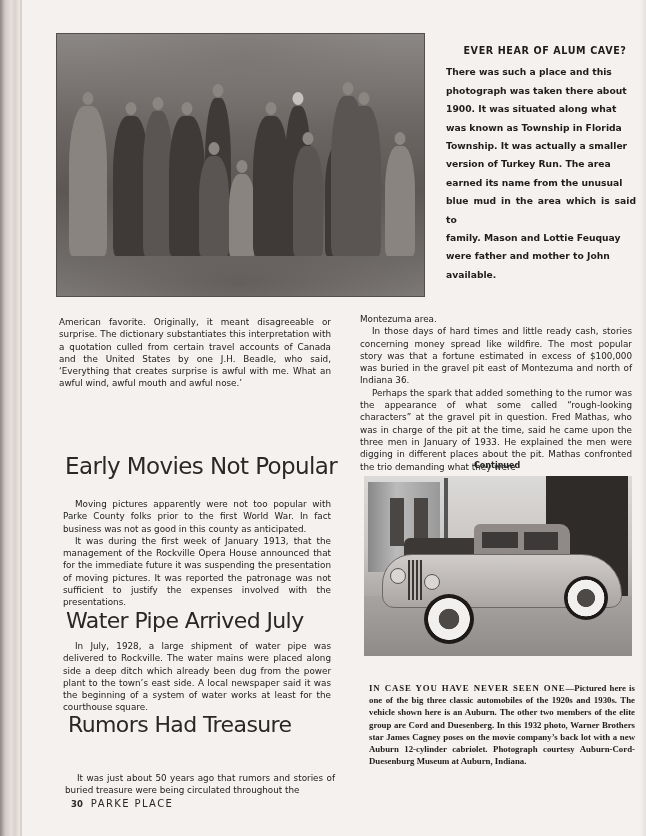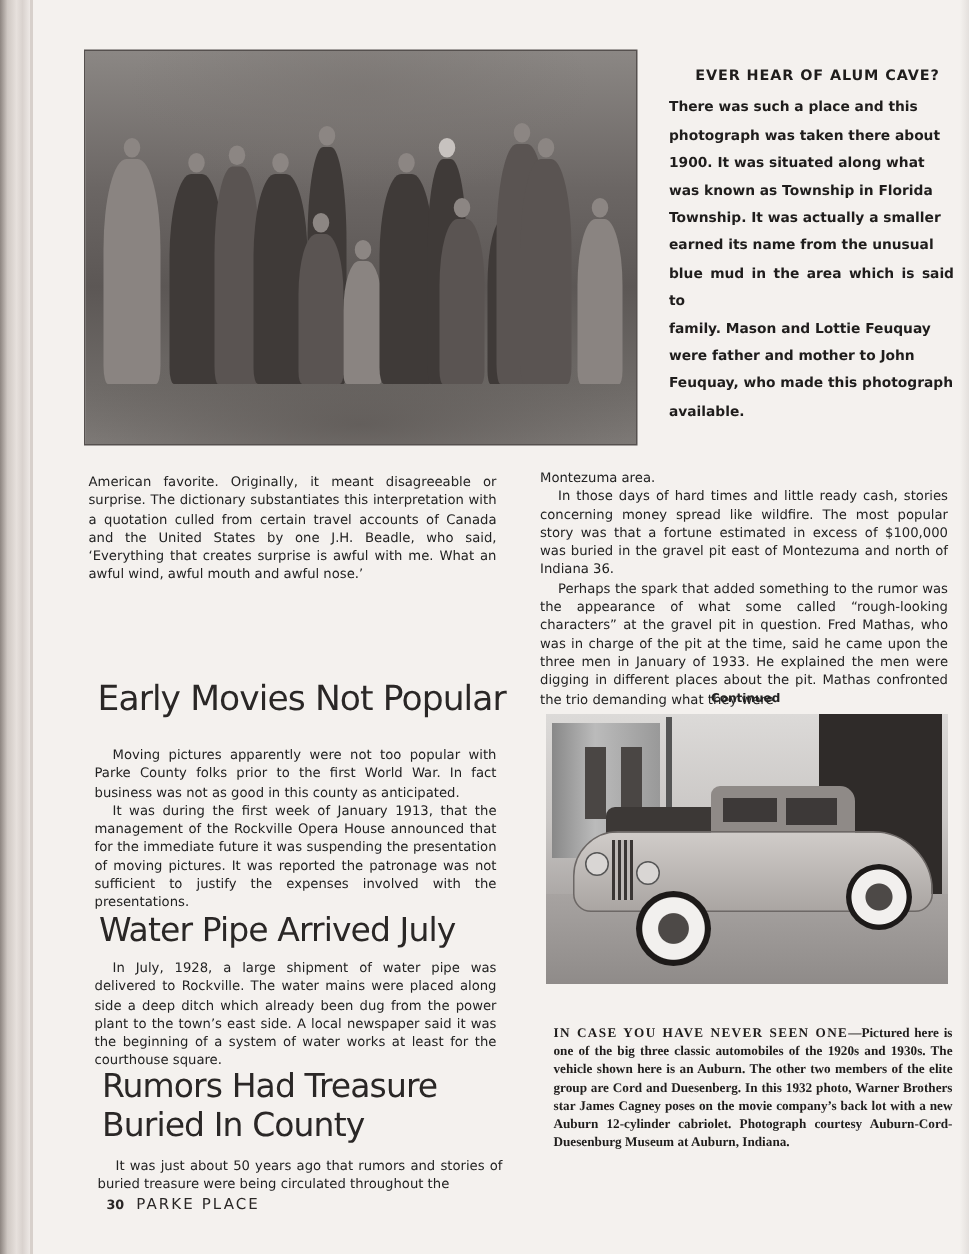--- a/index.html
+++ b/index.html
@@ -196,46 +196,45 @@
     </div>
 </div>
 
 <div class="caption-top">
   <div class="cap-title">EVER HEAR OF ALUM CAVE?</div>
   <p>There was such a place and this</p>
   <p>photograph was taken there about</p>
   <p>1900. It was situated along what</p>
   <p>was known as Township in Florida</p>
   <p>Township. It was actually a smaller</p>
+  <p>version of Turkey Run. The area</p>
   <p>earned its name from the unusual</p>
   <p>blue mud in the area which is said to</p>
   <p>family. Mason and Lottie Feuquay</p>
   <p>were father and mother to John</p>
-  <p>Feuquay, who made this photograph</p>
   <p>available.</p>
 </div>
 
 <div class="col col-left">
   <p>American favorite. Originally, it meant disagreeable or surprise. The dictionary substantiates this interpretation with a quotation culled from certain travel accounts of Canada and the United States by one J.H. Beadle, who said, ‘Everything that creates surprise is awful with me. What an awful wind, awful mouth and awful nose.’</p>
 </div>
 
 <h2 class="headline h-movies">Early Movies Not Popular</h2>
 <div class="col body-movies">
   <p class="indent">Moving pictures apparently were not too popular with Parke County folks prior to the first World War. In fact business was not as good in this county as anticipated.</p>
   <p class="indent">It was during the first week of January 1913, that the management of the Rockville Opera House announced that for the immediate future it was suspending the presentation of moving pictures. It was reported the patronage was not sufficient to justify the expenses involved with the presentations.</p>
 </div>
 
 <h2 class="headline h-water">Water Pipe Arrived July</h2>
 <div class="col body-water">
   <p class="indent">In July, 1928, a large shipment of water pipe was delivered to Rockville. The water mains were placed along side a deep ditch which already been dug from the power plant to the town’s east side. A local newspaper said it was the beginning of a system of water works at least for the courthouse square.</p>
 </div>
 
 <h2 class="headline h-rumors">
   <span>Rumors Had Treasure</span><br>
-  <span>Buried In County</span>
 </h2>
 <div class="col body-rumors">
   <p class="indent">It was just about 50 years ago that rumors and stories of buried treasure were being circulated throughout the</p>
 </div>
 
 <div class="col col-right">
   <p>Montezuma area.</p>
   <p class="indent">In those days of hard times and little ready cash, stories concerning money spread like wildfire. The most popular story was that a fortune estimated in excess of $100,000 was buried in the gravel pit east of Montezuma and north of Indiana 36.</p>
   <p class="indent">Perhaps the spark that added something to the rumor was the appearance of what some called “rough-looking characters” at the gravel pit in question. Fred Mathas, who was in charge of the pit at the time, said he came upon the three men in January of 1933. He explained the men were digging in different places about the pit. Mathas confronted the trio demanding what they were</p>
 </div>

